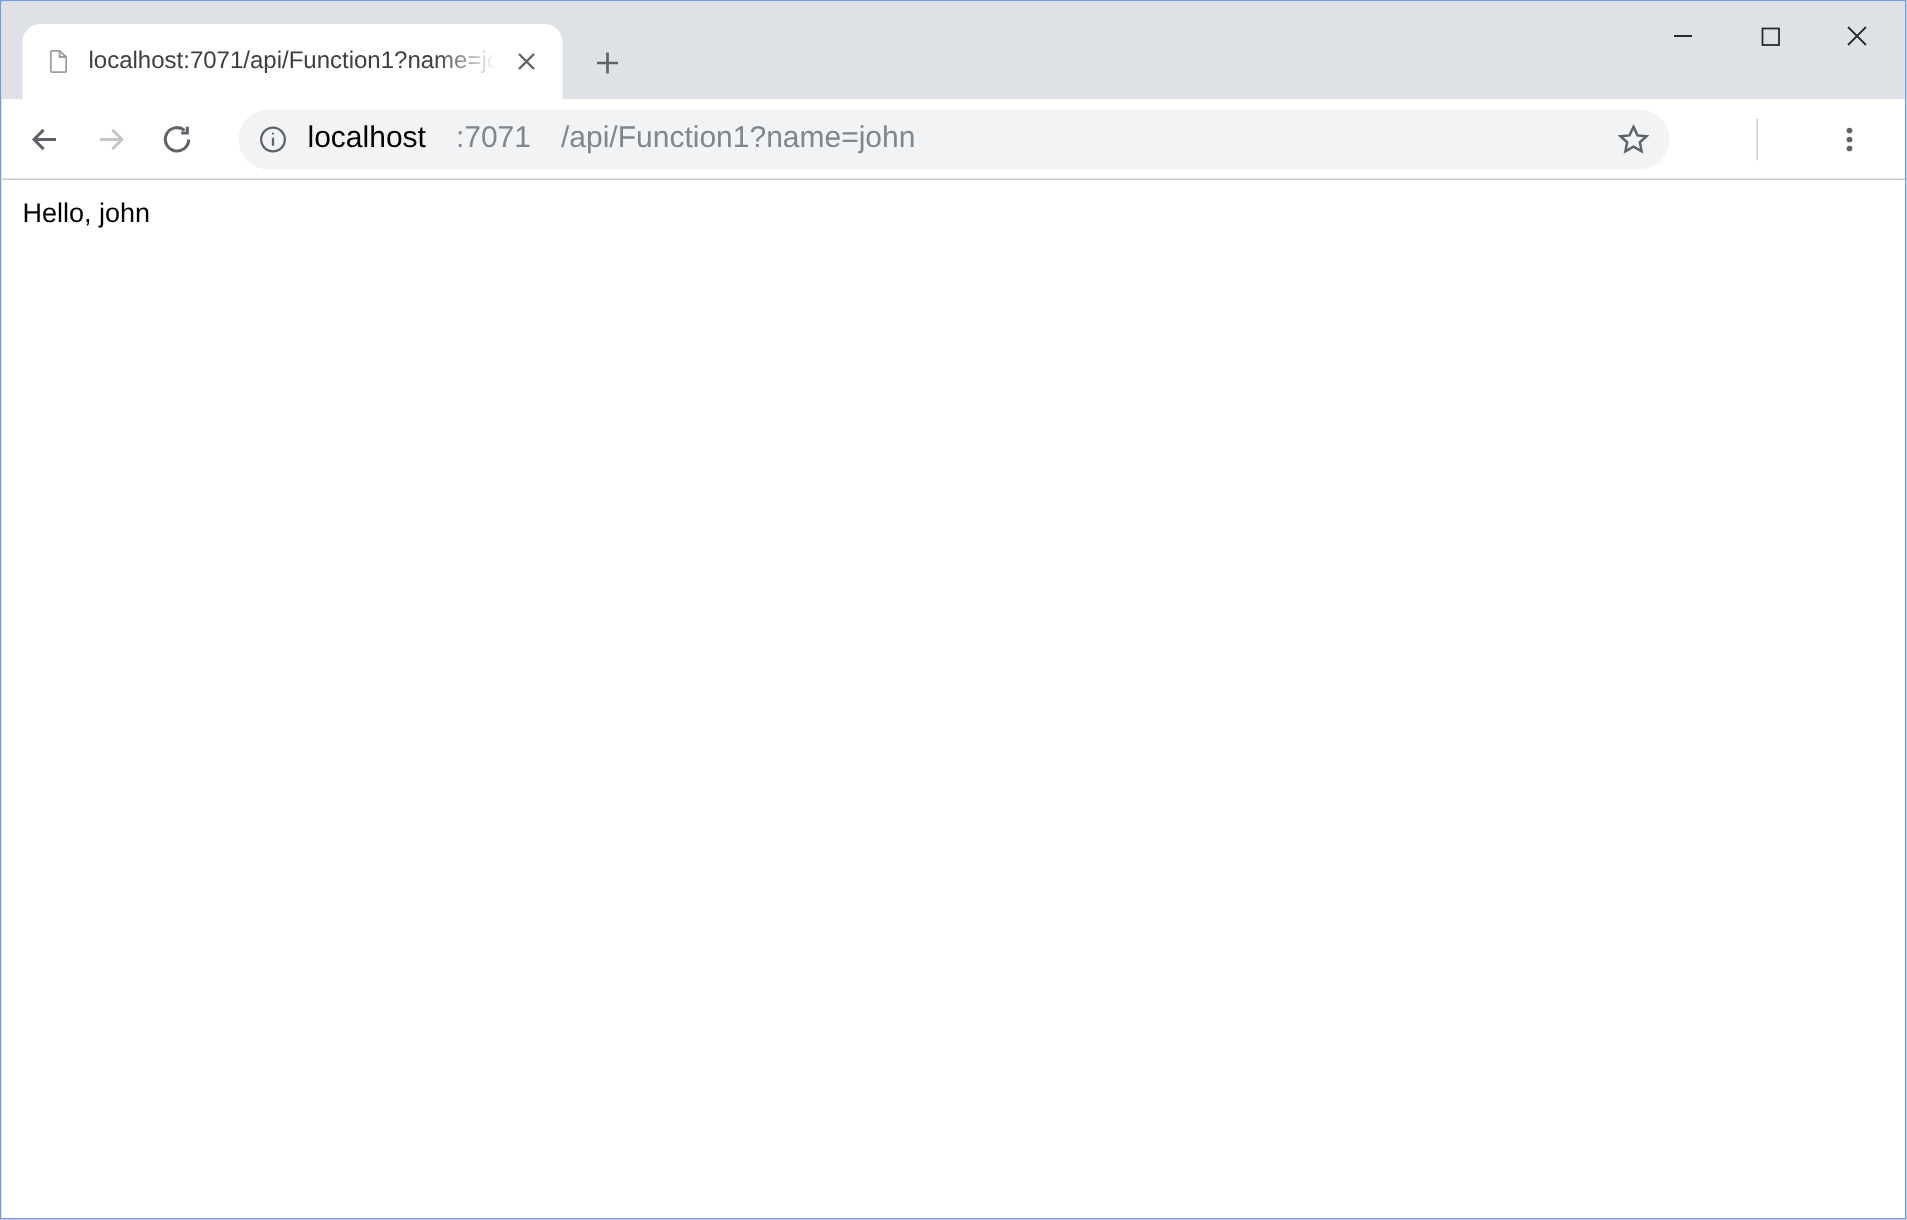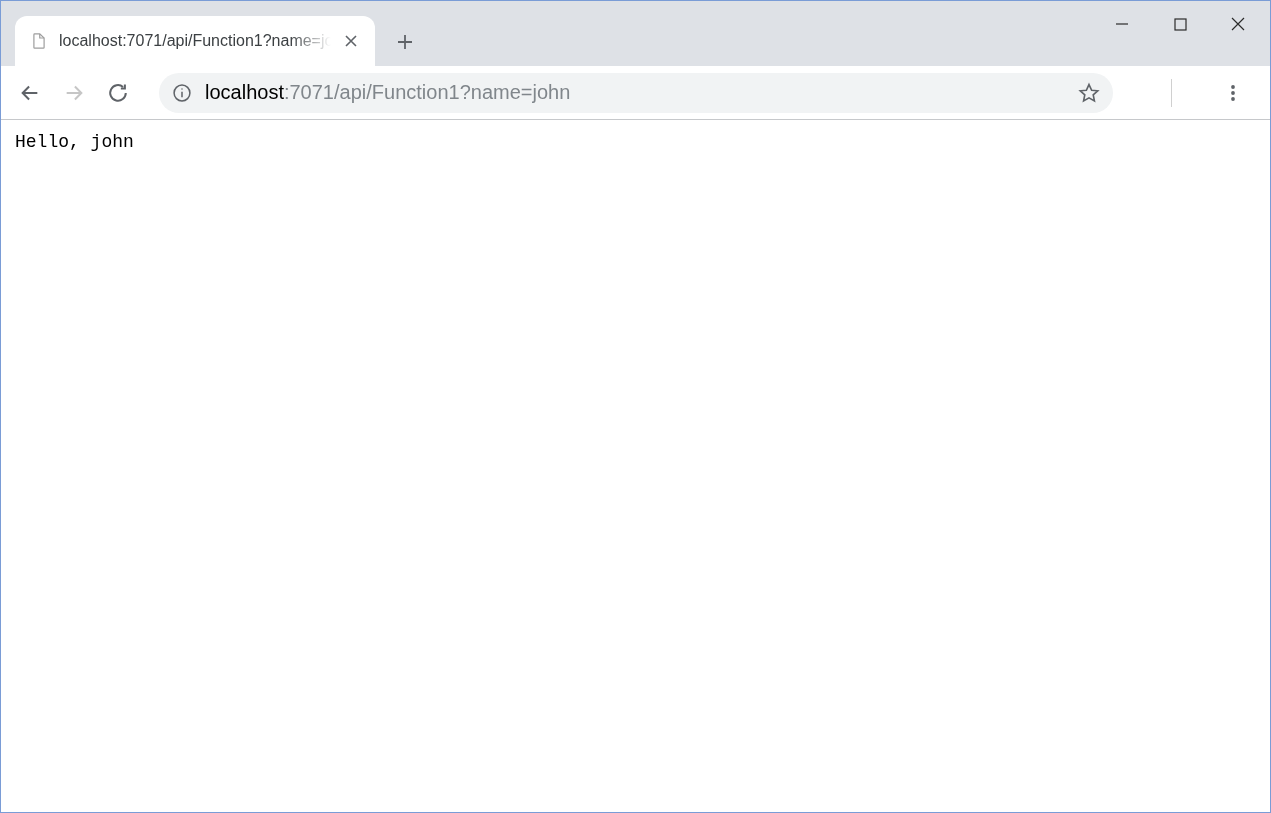--- a/index.html
+++ b/index.html
@@ -143,20 +143,21 @@
     }
     .url {
       flex: 1;
       font-size: 20px;
       color: #202124;
       white-space: nowrap;
       overflow: hidden;
     }
     .url-dim {
       color: #80868b;
+      margin-left: 20px;
     }
     .url-dark {
       color: #000000;
     }
     .star-btn {
       width: 24px;
       height: 24px;
       display: flex;
       align-items: center;
       justify-content: center;
@@ -180,21 +181,21 @@
       height: 38px;
       display: flex;
       align-items: center;
       justify-content: center;
       color: #5f6368;
     }
     .content {
       flex: 1;
       background: #fff;
       padding: 12px 14px;
-      font-family: Liberation Mono, monospace;
+      font-family: Liberation Sans, sans-serif;
       font-size: 18px;
       color: #000;
       white-space: pre;
     }
   </style>
 </head>
 <body>
 
 <div class="browser-chrome">
 

